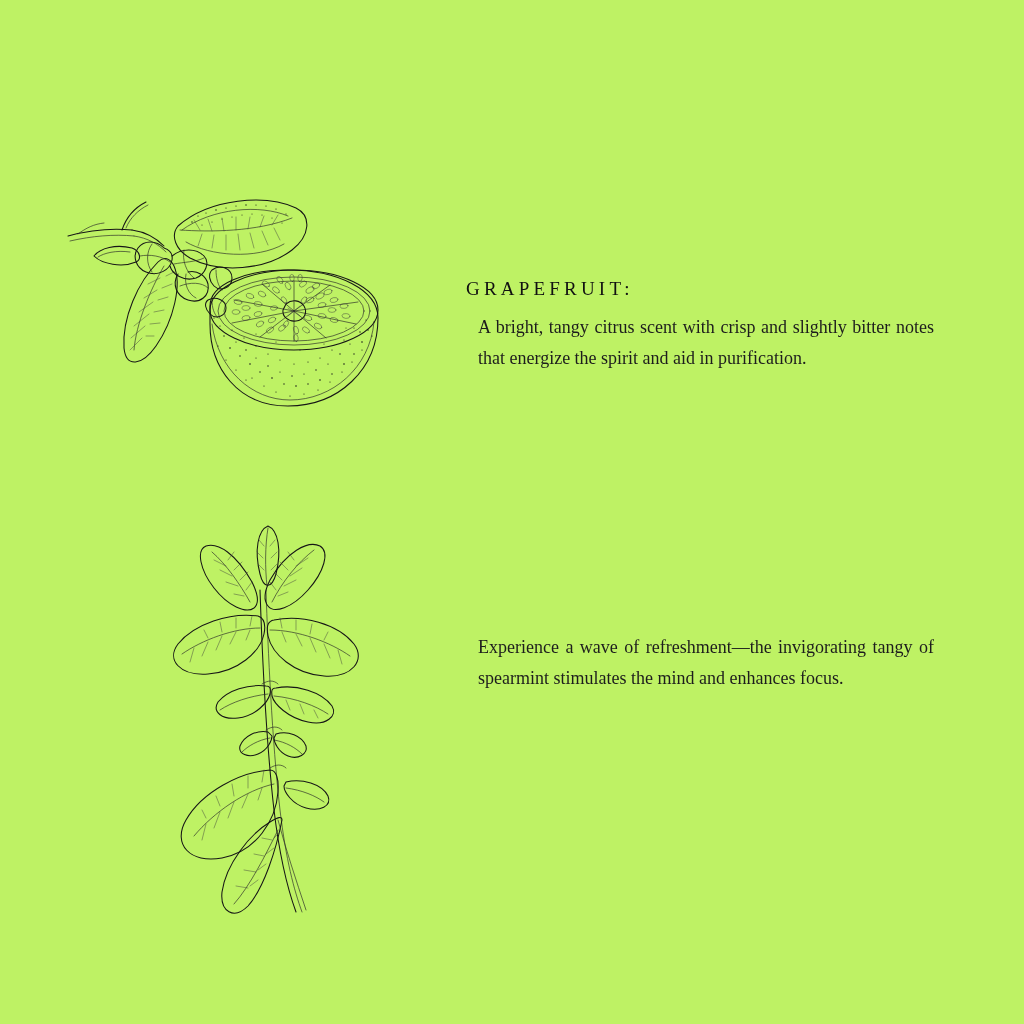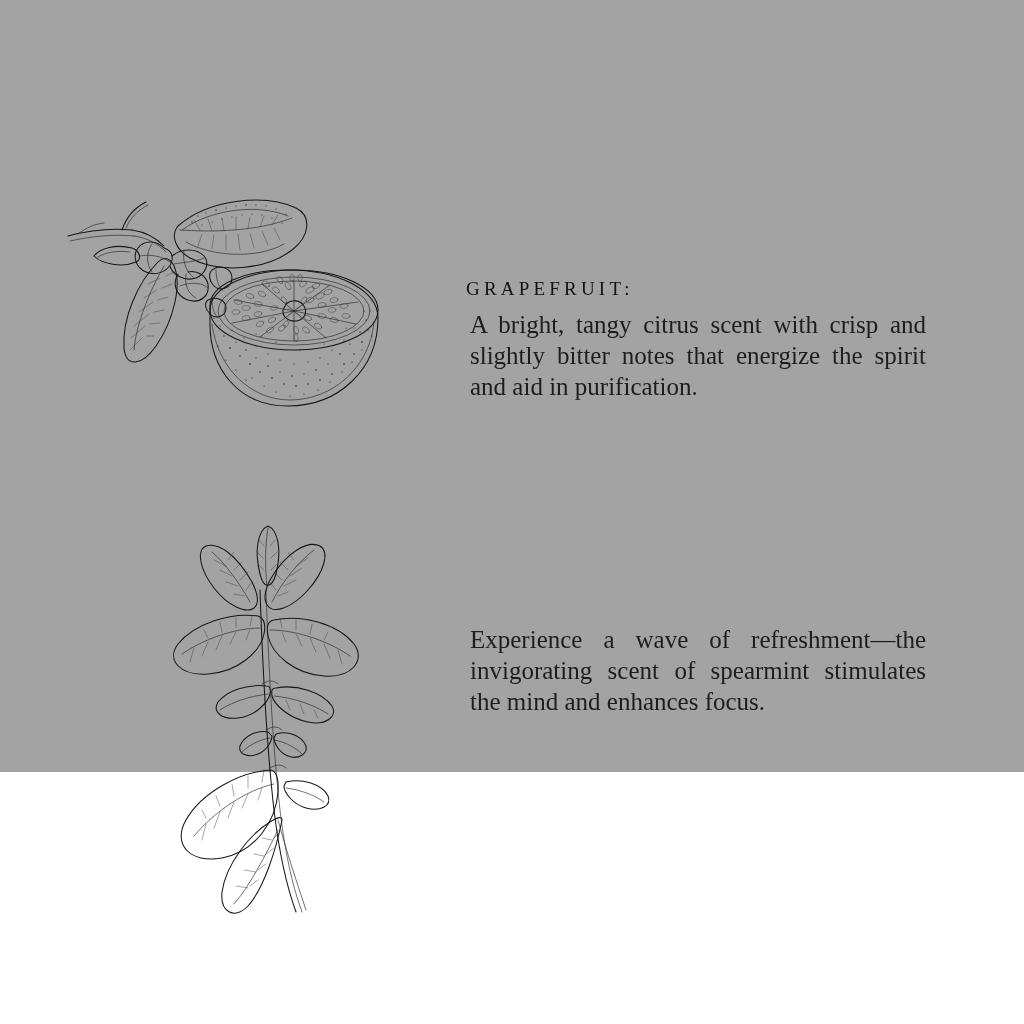--- a/index.html
+++ b/index.html
@@ -10,22 +10,22 @@
   body {
     width: 1024px;
     height: 1024px;
     font-family: "Liberation Serif", serif;
     color: #1a1a1a;
     overflow: hidden;
   }
   .page {
     position: relative;
     width: 1024px;
-    height: 772px;
-    background: #a3a3a3;
+    height: 1024px;
+    background: #bef264;
   }
 
   
   .ingredient {
     position: absolute;
     display: flex;
     align-items: flex-start;
   }
   .art {
     position: relative;
@@ -39,26 +39,26 @@
     font-family: "Liberation Serif", serif;
     font-size: 19px;
     letter-spacing: 4.2px;
     font-weight: 400;
     color: #111111;
     margin: 0 0 9px 0;
     white-space: nowrap;
   }
   .ing-desc {
     font-family: "Liberation Serif", serif;
-    font-size: 25px;
+    font-size: 18px;
     line-height: 31px;
     text-align: justify;
     text-justify: inter-word;
     color: #1d1d1d;
-    margin: 4px;
+    margin: 12px;
     width: 456px;
   }
 
   
   #block-grapefruit { left: 60px; top: 178px; }
   #block-grapefruit .art { width: 370px; height: 270px; }
   #block-grapefruit .copy { margin-left: 36px; padding-top: 100px; }
 
   #block-spearmint { left: 110px; top: 520px; }
   #block-spearmint .art { width: 320px; height: 400px; }
@@ -473,17 +473,17 @@
 
         <g class="ink-thin">
           <path d="M152 164 C158 160 164 160 168 164"></path>
           <path d="M156 210 C162 206 168 206 172 210"></path>
           <path d="M160 248 C166 244 172 244 176 248"></path>
         </g>
       </svg>
     </div>
 
     <div class="copy">
-      <p class="ing-desc">Experience a wave of refreshment—the invigorating scent of spearmint stimulates the mind and enhances focus.</p>
+      <p class="ing-desc">Experience a wave of refreshment—the invigorating tangy of spearmint stimulates the mind and enhances focus.</p>
     </div>
   </div>
 
 </div>
 
 </body></html>

